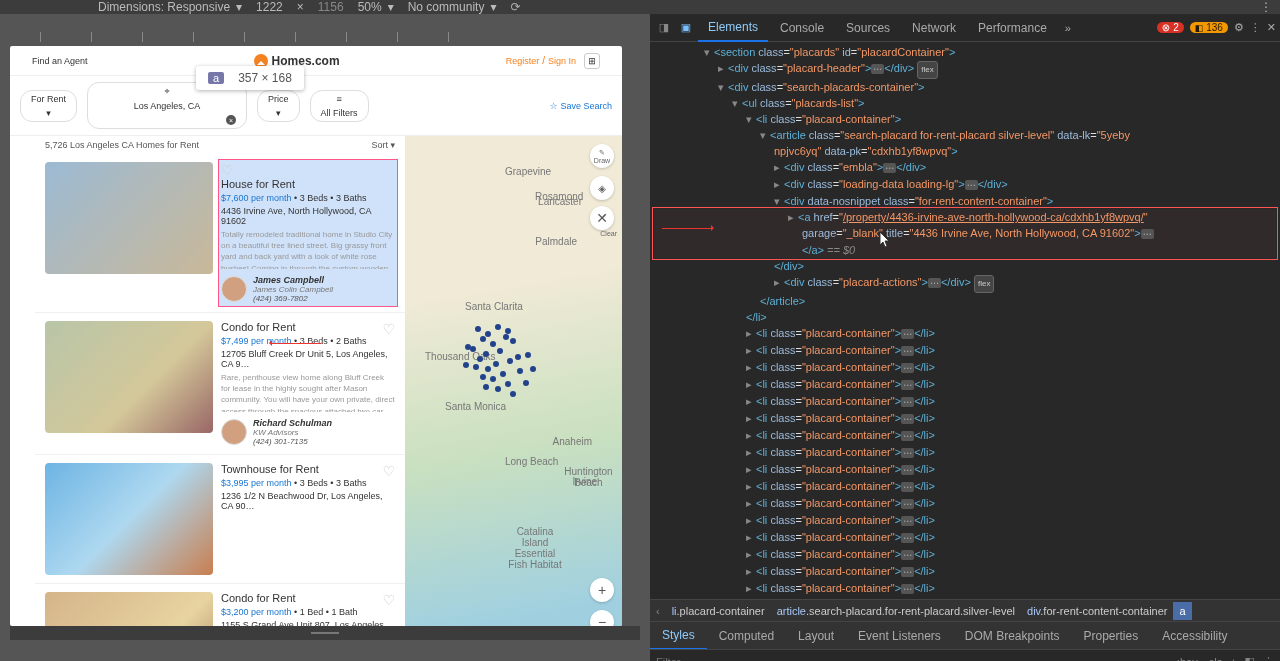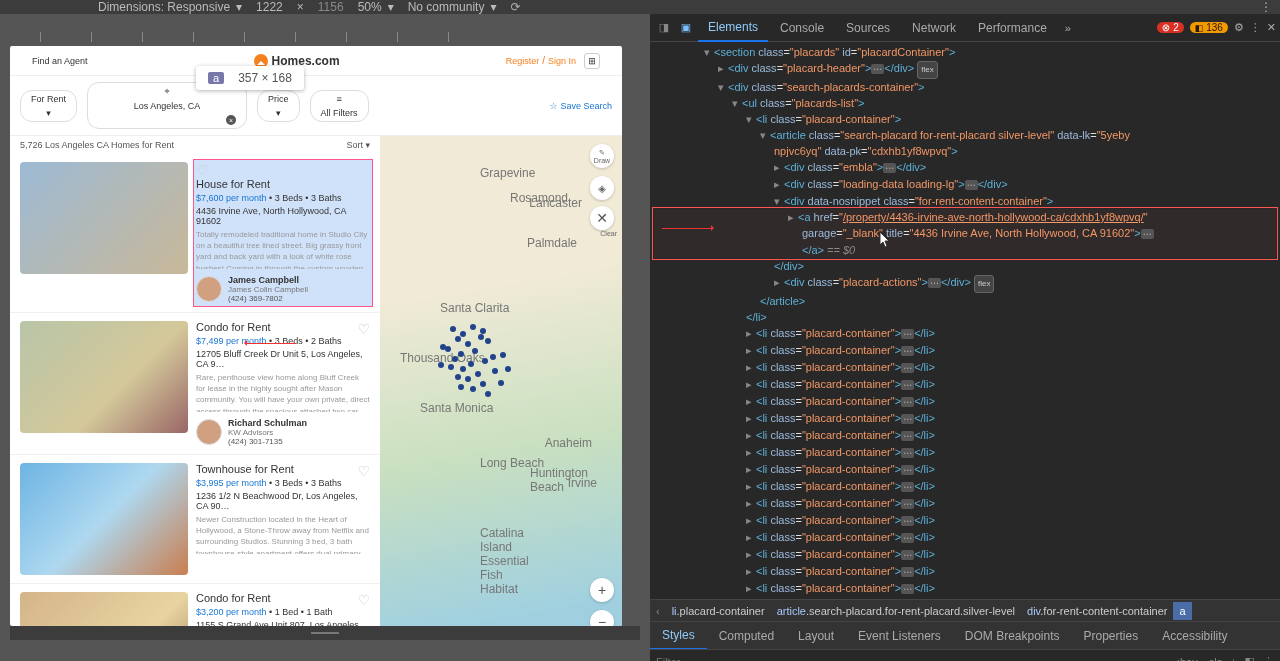--- a/index.html
+++ b/index.html
@@ -21,57 +21,57 @@
 .logo-icon::after { content:''; position: absolute; top: 3px; left: 3px; border: 4px solid transparent; border-bottom-color: #fff; }
 .site-header .reglogin { color: #f58220; font-size: 9px; }
 .site-header .icon-sq { width: 16px; height: 16px; border: 1px solid #ccc; border-radius: 3px; margin-left: 8px; display:flex; align-items:center; justify-content:center; font-size: 9px; }
 
 .filters { display: flex; align-items: center; gap: 10px; padding: 6px 10px; border-bottom: 1px solid #eee; }
 .pill { border: 1px solid #ddd; border-radius: 12px; padding: 3px 10px; font-size: 9px; display: flex; align-items: center; gap: 4px; flex-direction: column; }
 .searchbox { flex: 0 0 150px; display: flex; align-items: center; gap: 4px; font-size: 9px; color: #333; }
 .searchbox .clear { width: 10px; height: 10px; background: #555; border-radius: 50%; color: #fff; font-size: 7px; display:flex; align-items:center; justify-content:center; margin-left: auto;}
 .save-search { margin-left: auto; color: #1976d2; font-size: 9px; display: flex; align-items:center; gap:3px; }
 
-.content { display: flex; height: 520px; }
+.content { display: flex; height: 520px; margin-left: 25px; }
 .list-col { width: 370px; display: flex; flex-direction: column; }
 .list-meta { display: flex; justify-content: space-between; padding: 4px 10px; font-size: 9px; color: #555; }
 .listings { overflow-y: hidden; }
 
 .placard { display: flex; padding: 8px 10px; gap: 8px; border-bottom: 1px solid #f0f0f0; position: relative; }
 .placard .photo { width: 168px; height: 112px; background: linear-gradient(135deg, #9cbad4, #c9b899); border-radius: 4px; position: relative; }
 .placard:nth-child(2) .photo { background: linear-gradient(135deg, #b8c5a8, #d4c89a 60%, #966 ); }
 .placard:nth-child(3) .photo { background: linear-gradient(135deg, #6db4e3, #aed8f0 50%, #c97e4f); }
 .placard:nth-child(4) .photo { background: linear-gradient(135deg, #d4b48a, #e8d4a0 60%, #9b7653); }
 .placard .info { flex: 1; position: relative; }
 .placard .heart { position: absolute; right: 0; top: 0; color: #ccc; font-size: 14px; }
 .placard .title { font-size: 11px; color: #333; margin-bottom: 3px; }
 .placard .pricebeds { font-size: 9px; margin-bottom: 3px; }
 .placard .pricebeds .price { color: #1976d2; }
 .placard .addr { font-size: 9px; color: #333; margin-bottom: 3px; }
 .placard .desc { font-size: 8px; color: #999; line-height: 1.4; margin-bottom: 6px; max-height: 40px; overflow: hidden; }
-.placard .agent-row { display: flex; align-items: center; gap: 6px; }
+.placard .agent-row { display: flex; align-items: center; gap: 6px; font-style: italic; }
 .placard .avatar { width: 26px; height: 26px; border-radius: 50%; background: #d0a080; border: 1px solid #ddd; }
 .placard .agent-info .name { font-size: 9px; font-weight: 600; }
 .placard .agent-info .co { font-size: 8px; color: #777; }
 .placard .agent-info .phone { font-size: 8px; color: #555; }
 
 .placard.highlighted .info { outline: 1px solid #f58; outline-offset: 2px; }
 .placard.highlighted .info::before { content: ''; position: absolute; inset: -2px; background: rgba(100,160,240,0.3); z-index: 0; }
 .placard.highlighted .info > * { position: relative; z-index: 1; }
 .red-arrow-left { position:absolute; right:-50px; top:40px; width:50px; height:1px; background:#e33; }
 .red-arrow-left::before { content:''; position:absolute; left:-5px; top:-3px; border:3px solid transparent; border-right-color:#e33;}
 
 .tooltip { position: absolute; top: 52px; left: 196px; background: #fff; border-radius: 3px; box-shadow: 0 1px 4px rgba(0,0,0,0.3); padding: 5px 12px; font-size: 12px; display: flex; align-items: center; gap: 14px; color: #555; z-index: 5;}
 .tooltip .tag-badge { background: #77a; color: #fff; padding: 0 5px; border-radius: 2px; font-size: 11px; }
 
 .map-col { flex: 1; background: linear-gradient(170deg, #f0ead6 30%, #c9e0c0 60%, #a0d0e0 90%); position: relative; }
 .map-cluster { position: absolute; top: 180px; left: 50px; width: 120px; height: 120px; }
 .map-cluster .dot { position: absolute; width: 6px; height: 6px; background: #23428c; border-radius: 50%; }
 .map-btn { position: absolute; width: 24px; height: 24px; background: #fff; border-radius: 50%; box-shadow: 0 1px 3px rgba(0,0,0,0.2); display:flex; align-items:center; justify-content:center; font-size: 14px; color: #555; }
-.map-label { position: absolute; font-size: 12px; color: #777; }
+.map-label { position: absolute; font-size: 10px; color: #777; text-align: center; }
 .map-close { top: 70px; right: 8px; }
 .map-zoom-in { bottom: 54px; right: 8px; }
 .map-zoom-out { bottom: 22px; right: 8px; }
 .map-draw { position: absolute; top: 8px; right: 8px; width: 24px; height: 24px; background: #fff; border-radius: 50%; box-shadow: 0 1px 3px rgba(0,0,0,0.2); font-size:7px; display:flex;flex-direction:column;align-items:center;justify-content:center;color:#666;}
 .map-layers { position: absolute; top: 40px; right: 8px; width: 24px; height: 24px; background: #fff; border-radius: 50%; box-shadow: 0 1px 3px rgba(0,0,0,0.2);display:flex;align-items:center;justify-content:center;color:#666;}
 
 
 .right-pane { flex: 1; background: #282828; display: flex; flex-direction: column; font-family: Menlo, Consolas, monospace; font-size: 11px; }
 .dt-tabs { height: 28px; display: flex; align-items: center; gap: 2px; padding: 0 4px; border-bottom: 1px solid #444; }
 .dt-tabs .icon { width: 20px; height: 20px; display: flex; align-items: center; justify-content: center; color: #888; }
@@ -236,21 +236,20 @@
                 </div>
               </div>
             </div>
             <div class="placard">
               <div class="photo"></div>
               <div class="info">
                 <span class="heart">♡</span>
                 <div class="title">Townhouse for Rent</div>
                 <div class="pricebeds"><span class="price">$3,995 per month</span> • <span>3 Beds</span> • <span>3 Baths</span></div>
                 <div class="addr">1236 1/2 N Beachwood Dr, Los Angeles, CA 90…</div>
-                <div class="desc">Newer Construction located in the Heart of Hollywood, a Stone-Throw away from Netflix and surrounding Studios. Stunning 3 bed, 3 bath townhouse-style apartment offers dual primary…</div>
               </div>
             </div>
             <div class="placard">
               <div class="photo"></div>
               <div class="info">
                 <span class="heart">♡</span>
                 <div class="title">Condo for Rent</div>
                 <div class="pricebeds"><span class="price">$3,200 per month</span> • <span>1 Bed</span> • <span>1 Bath</span></div>
                 <div class="addr">1155 S Grand Ave Unit 807, Los Angeles, CA 90…</div>
 

